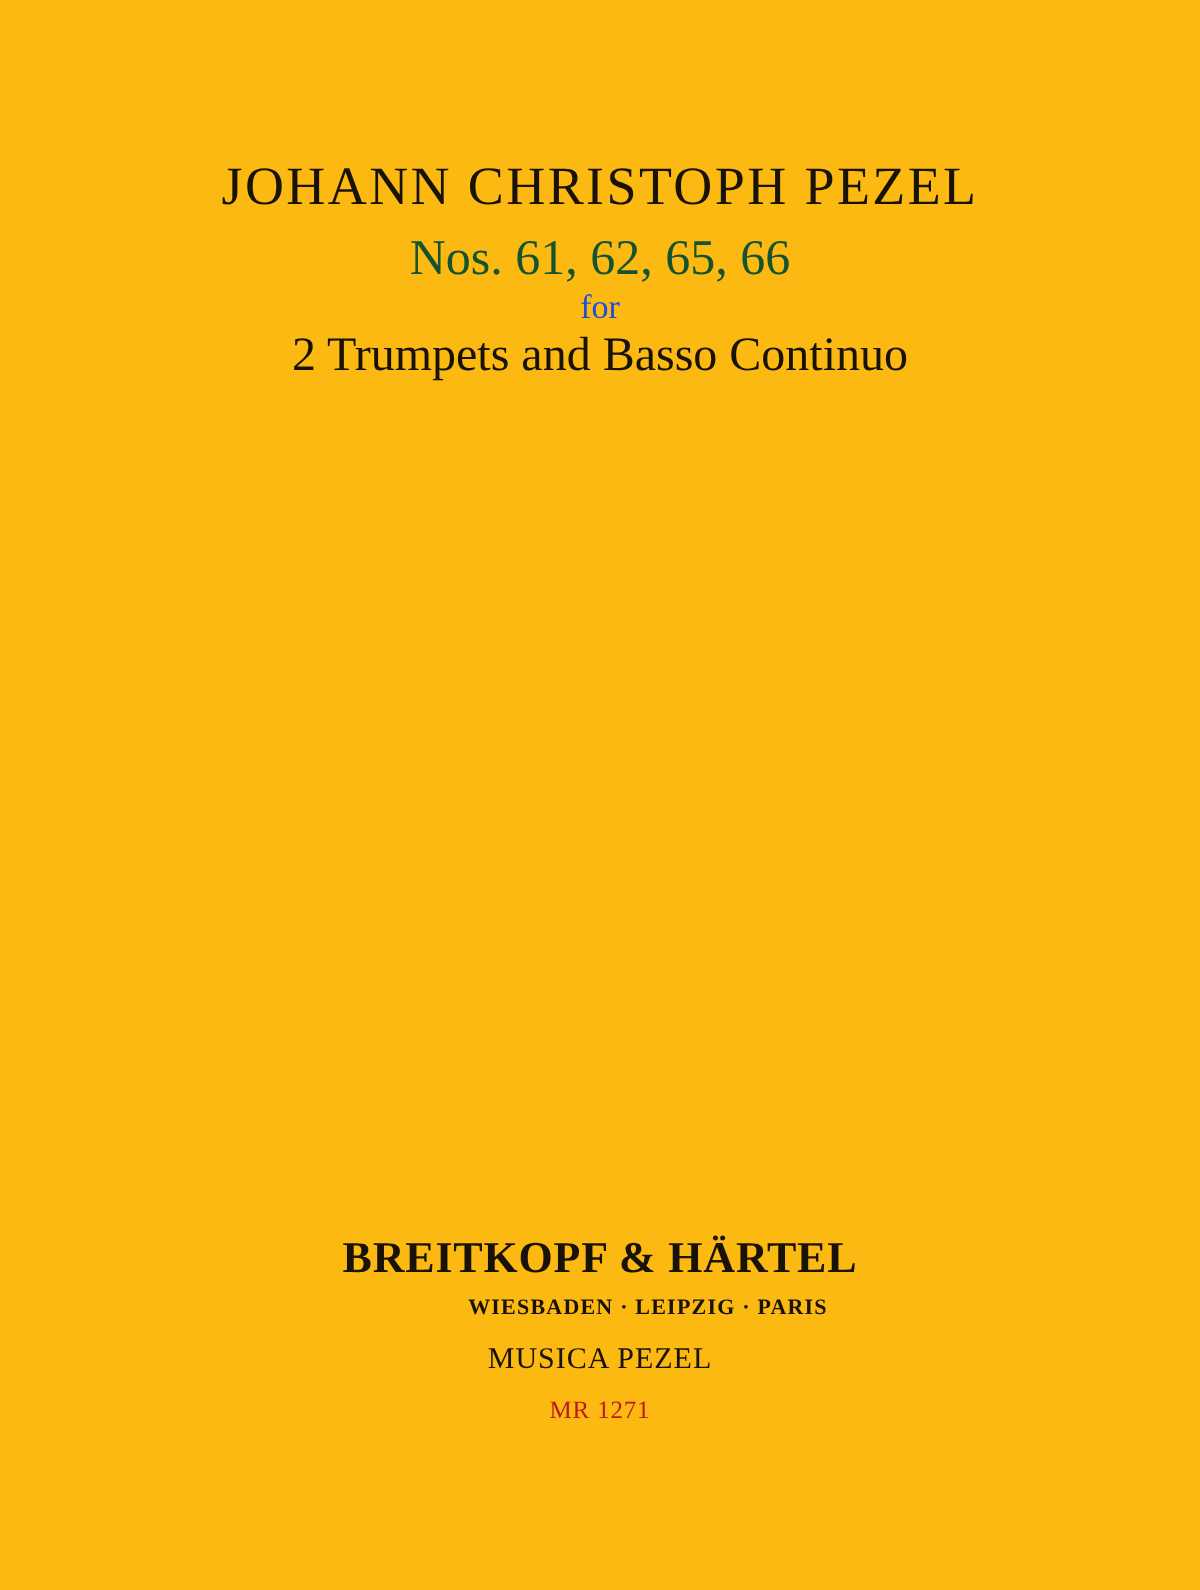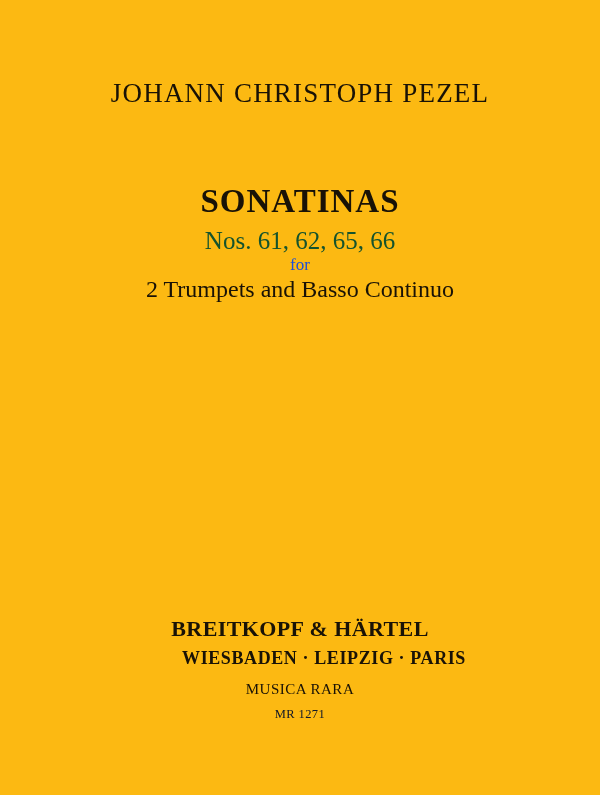--- a/index.html
+++ b/index.html
@@ -67,54 +67,53 @@
   }
   .publisher {
     font-size: 22px;
     font-weight: bold;
     letter-spacing: 0.4px;
     color: #191206;
     text-align: center;
   }
   .cities {
     margin-top: 6px;
-    font-size: 18px;
+    font-size: 11px;
     font-weight: bold;
     letter-spacing: 0.6px;
     color: #191206;
     padding-left: 48px;
   }
   .imprint {
     margin-top: 12px;
     font-size: 15px;
     letter-spacing: 0.5px;
     color: #191206;
   }
   .platenumber {
     margin-top: 9px;
     font-size: 12.5px;
     letter-spacing: 0.4px;
-    color: #0f172a;
+    color: #b91c1c;
   }
 </style>
 </head>
 <body>
 
 <div class="cover">
 
   <div class="composer">JOHANN CHRISTOPH PEZEL</div>
 
-  <div class="title">SONATINAS</div>
 
   <div class="subtitle">Nos. 61, 62, 65, 66</div>
 
   <div class="forline">for</div>
 
   <div class="instrumentation">2 Trumpets and Basso Continuo</div>
 
   <div class="publisher-block">
     <div class="publisher">BREITKOPF &amp; HÄRTEL</div>
     <div class="cities">WIESBADEN · LEIPZIG · PARIS</div>
-    <div class="imprint">MUSICA RARA</div>
+    <div class="imprint">MUSICA PEZEL</div>
     <div class="platenumber">MR 1271</div>
   </div>
 
 </div>
 
 </body></html>

